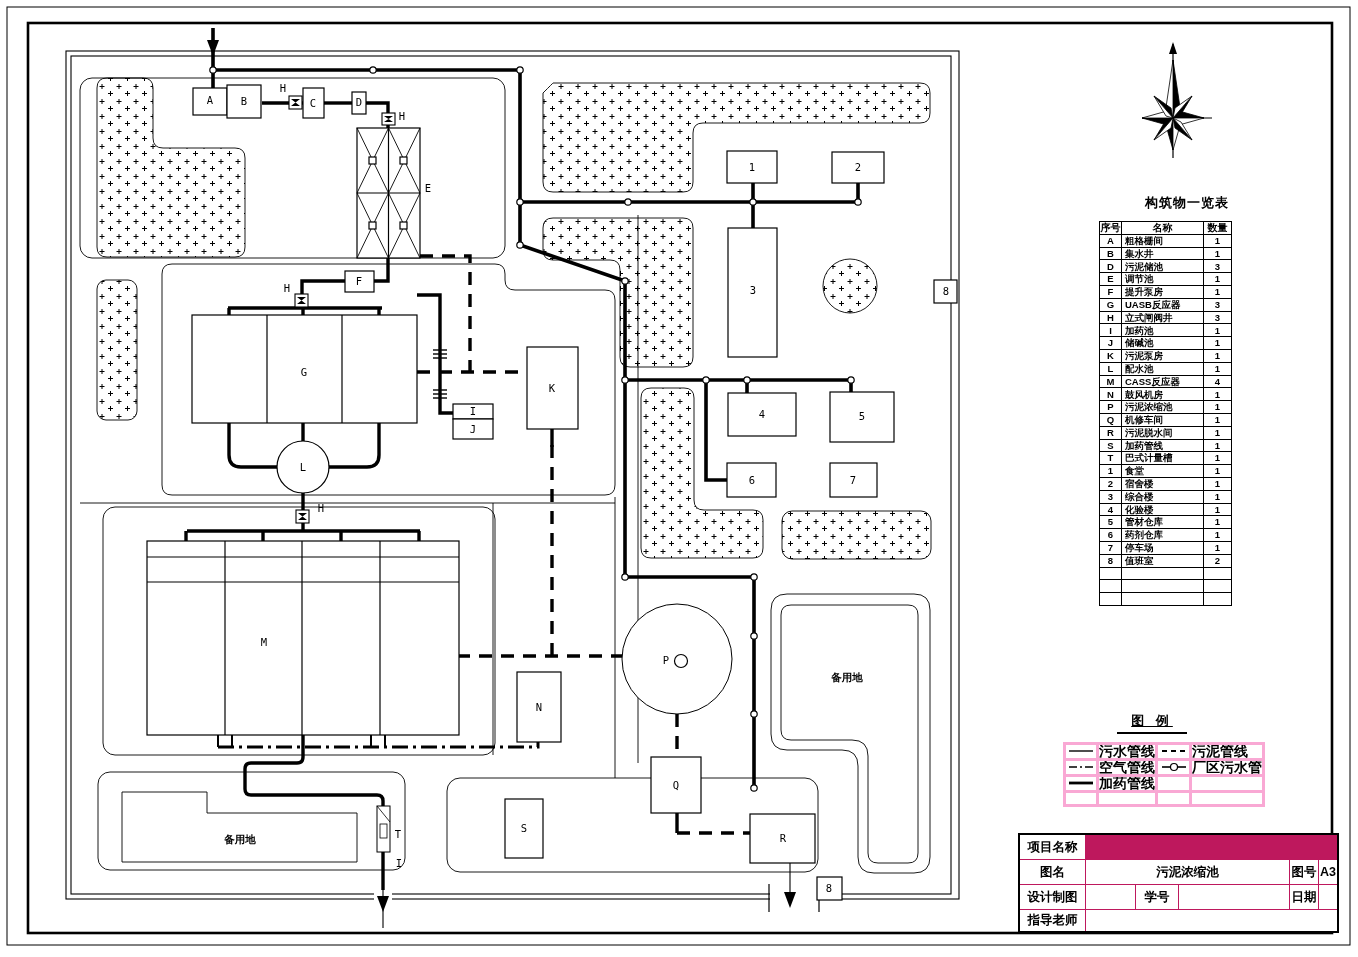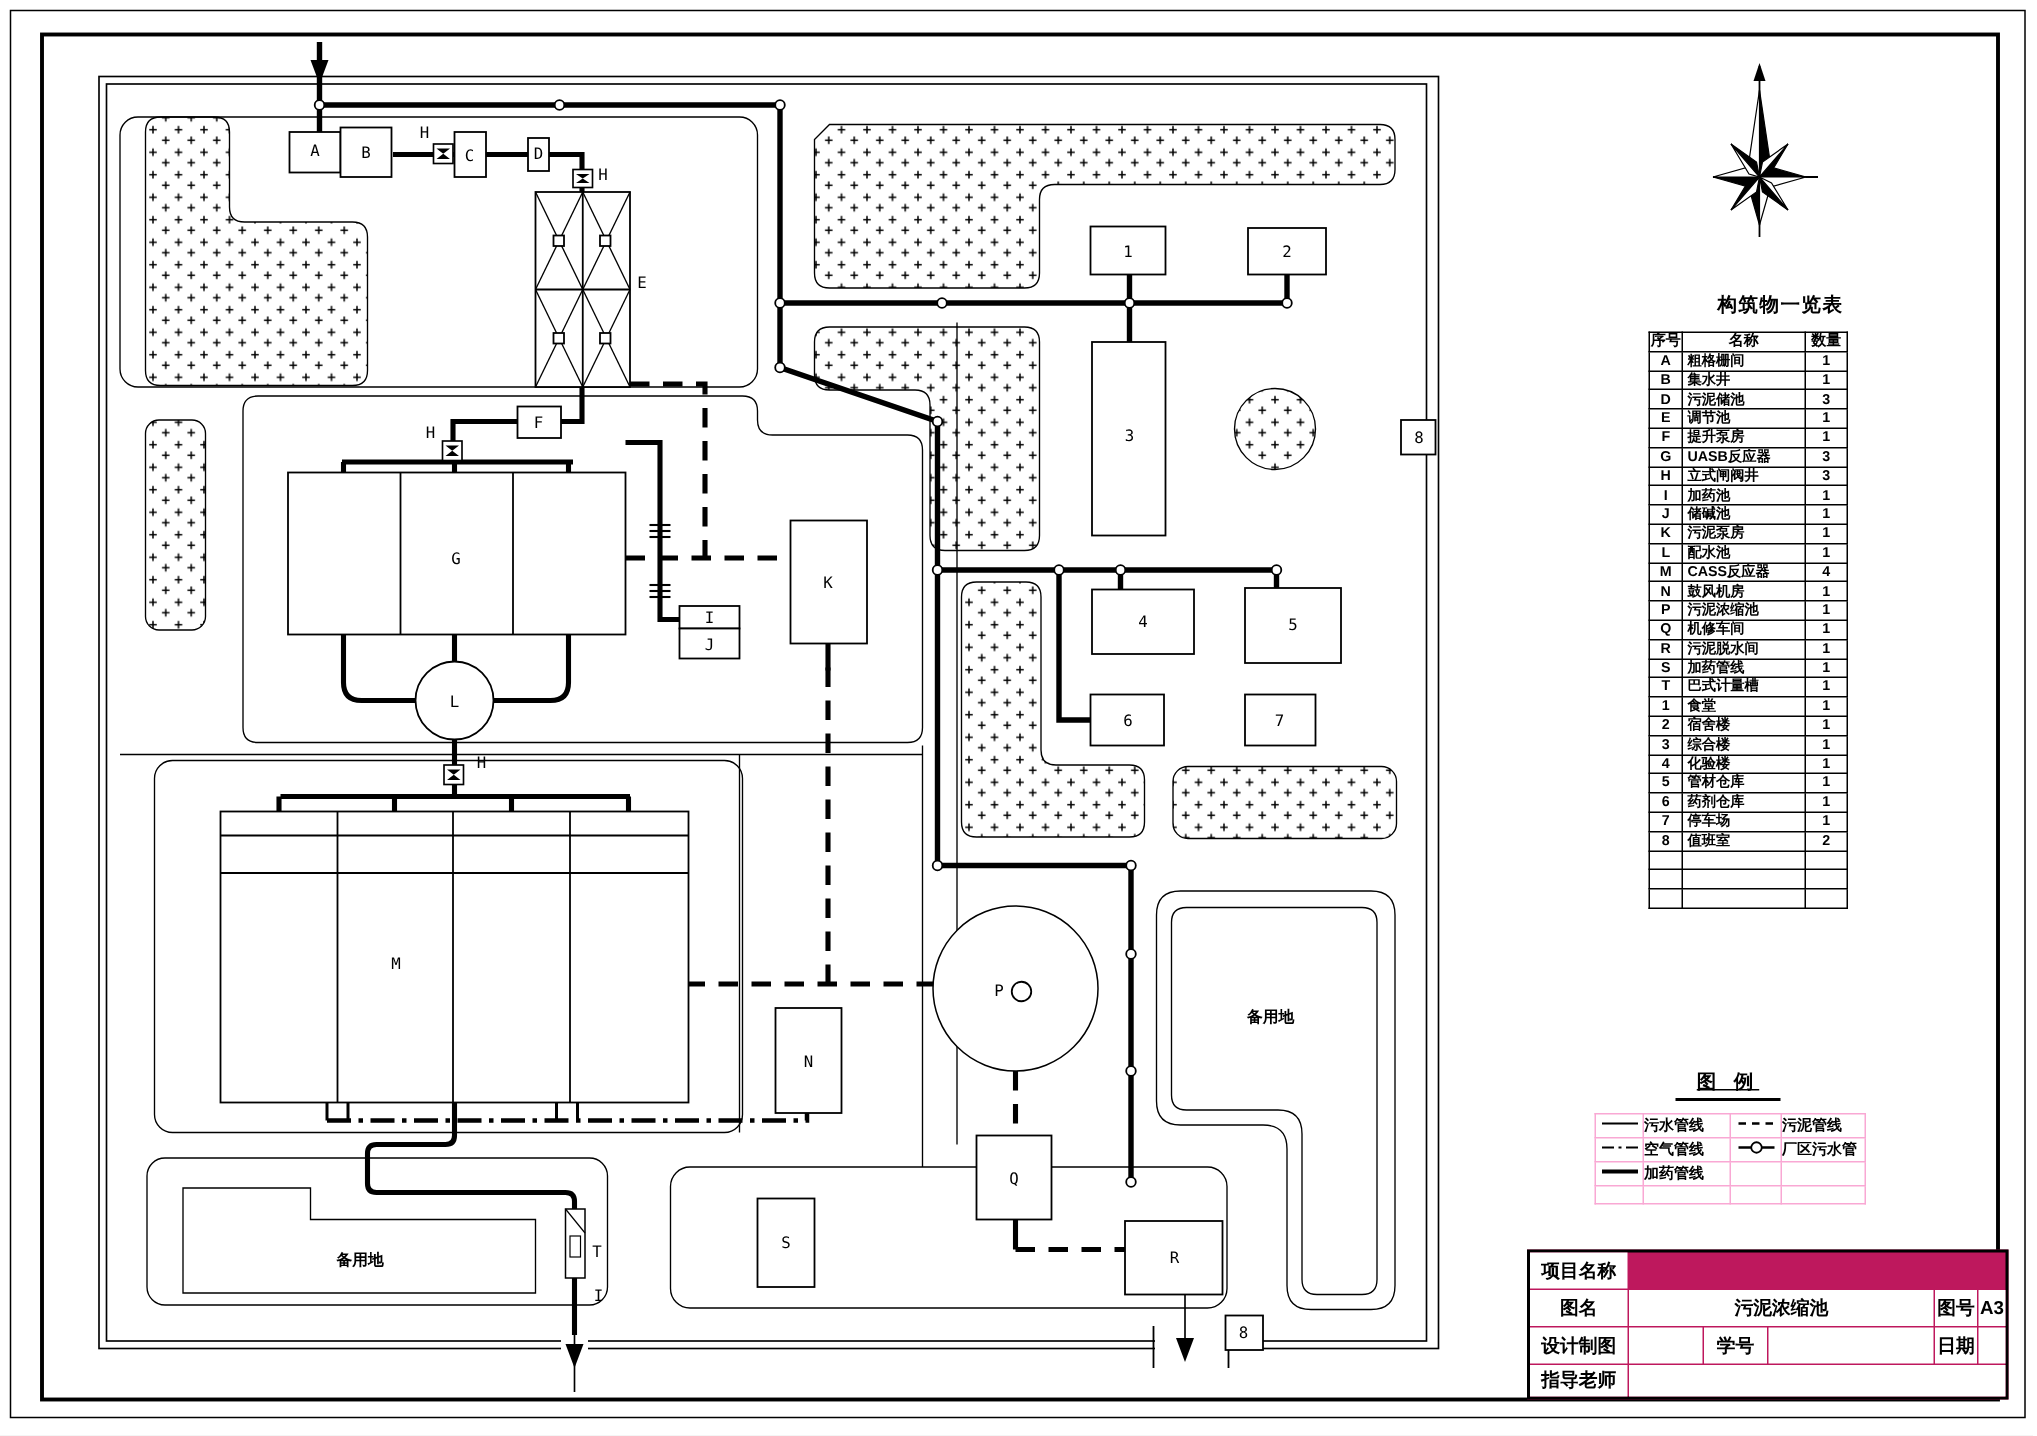--- a/index.html
+++ b/index.html
@@ -17,21 +17,21 @@
       height:11.8px;padding:0;white-space:nowrap;overflow:hidden;font-weight:bold;}
   table.struct th{text-align:center;font-size:10px;}
   table.struct td.c-id{width:21px;text-align:center;}
   table.struct td.c-name{width:78px;text-align:left;padding-left:3px;margin-top:36px;}
   table.struct td.c-qty{width:27px;text-align:center;}
 
   
   .legend-title{position:absolute;left:1117px;top:712px;width:70px;text-align:center;
       font-weight:bold;font-size:13px;border-bottom:2px solid #000;padding-bottom:2px;letter-spacing:4px;text-decoration:underline;}
   table.legend{position:absolute;left:1063px;top:742px;border-collapse:collapse;table-layout:fixed;}
-  table.legend td{border:1px solid #f9a8d4;font-size:10px;font-weight:bold;height:11px;
+  table.legend td{border:3px solid #f9a8d4;font-size:14px;font-weight:bold;height:11px;
       line-height:11px;padding:0;text-align:left;white-space:nowrap;overflow:hidden;margin-left:21px;}
   table.legend td.sym{text-align:center;}
 
   
   .tblock{position:absolute;left:1018px;top:833px;background:#be185d;border:2px solid #000;
       display:grid;grid-template-columns:65px 49px 42px 110px 28px 18px;
       grid-template-rows:24px 24px 24px 21px;grid-gap:1px;}
   .tblock div{background:#fff;display:flex;align-items:center;justify-content:center;
       font-size:12.5px;font-weight:bold;white-space:nowrap;overflow:hidden;}
 </style>

